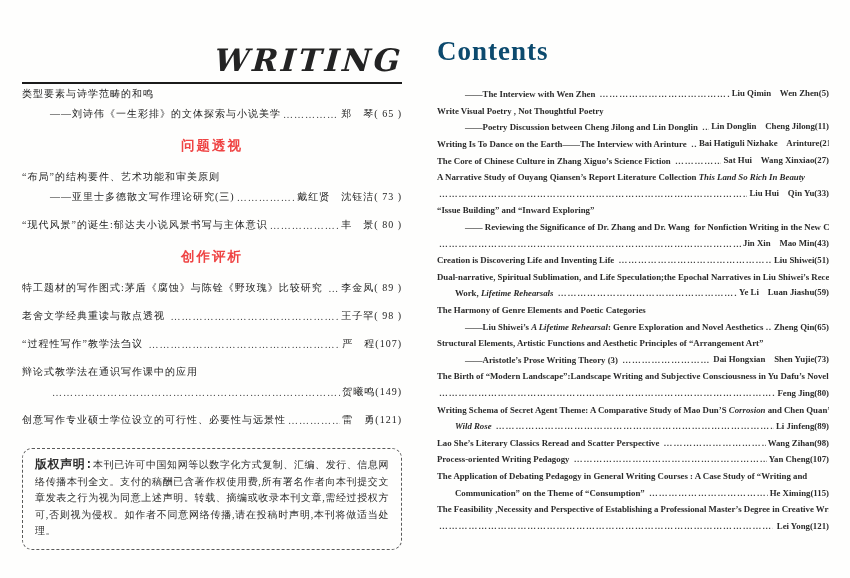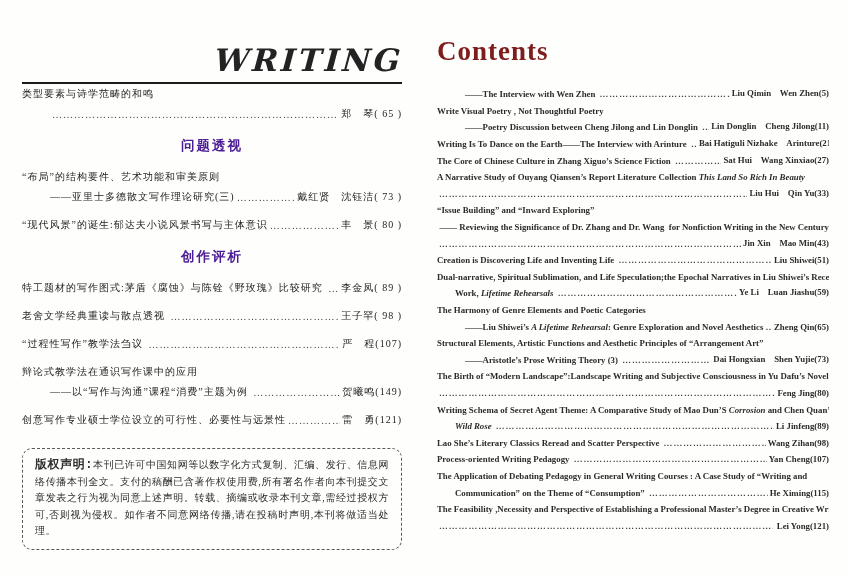--- a/index.html
+++ b/index.html
@@ -8,36 +8,36 @@
         font-family:"Liberation Serif","DejaVu Serif",serif;}
   
   .left-page{position:absolute;left:22px;top:0;width:380px;}
   .logo{ text-align:right;padding-top:42px;line-height:36px;
          font-family:"DejaVu Serif",serif;font-style:italic;font-weight:bold;
          font-size:31px;letter-spacing:3px;transform:skewX(-4deg);transform-origin:right bottom;}
   .rule{border-top:2px solid #1b1b1b;margin-top:4px;}
   .cn-toc{font-size:10px;letter-spacing:1px;}
   .sec-hdr{text-align:center;font-weight:bold;font-size:13.5px;letter-spacing:2px;
            font-family:"DejaVu Sans","Liberation Sans",sans-serif;
-           margin:13px 0 12px 0;color:#4c1d95;}
+           margin:13px 0 12px 0;color:#ef4444;}
   .cn-toc .toc-entry{margin-bottom:8px;}
   .cn-toc .toc-line{display:flex;align-items:center;height:20px;overflow:hidden;}
   
   .right-page{position:absolute;left:437px;top:0;width:392px;}
   .contents-title{font-weight:bold;font-size:27px;letter-spacing:1px;padding-top:36px;
-                  font-family:"Liberation Serif",serif;color:#7f1d1d;}
+                  font-family:"Liberation Serif",serif;color:#0c4a6e;}
   .en-toc{margin-top:19px;font-size:8.8px;font-weight:bold;color:#2b2b2b;}
   .en-toc .toc-line{display:flex;align-items:center;height:16.6px;overflow:hidden;}
   
   .t{flex:0 1 auto;white-space:pre;}
   .t i{font-style:italic;}
   .dots{flex:1 1 6px;min-width:6px;overflow:hidden;white-space:nowrap;margin:0 2px;
         letter-spacing:1px;color:#3a3a3a;}
   .author{flex:0 0 auto;white-space:pre;}
-  .ind1{padding-left:28px;justify-content:flex-end;}
+  .ind1{padding-left:28px;}
   .ind2{padding-left:18px;justify-content:space-between;}
   
   .copyright{margin-top:18px;border:1px dashed #5a5a5a;border-radius:10px;
              padding:8px 12px 9px 12px;font-size:10px;line-height:16.5px;
              text-align:justify;letter-spacing:0.5px;color:#2d2d2d;}
   .copyright b{font-family:Liberation Mono, monospace;font-size:12px;}
 </style>
 </head>
 <body>
 
@@ -45,20 +45,21 @@
 
   <div class="left-page">
     <div class="logo">WRITING</div>
     <div class="rule"></div>
     <div class="cn-toc" id="left-toc">
         <div class="toc-entry">
           <div class="toc-line">
             <span class="t">类型要素与诗学范畴的和鸣</span>
           </div>
           <div class="toc-line ind1">
+            <span class="t">——刘诗伟《一生彩排》的文体探索与小说美学</span>
             <span class="dots">……………………………………………………………………………………………………………………………………………………………………………………………………………………</span>
             <span class="author">郑　琴( 65 )</span>
           </div>
         </div>
         <div class="sec-hdr">问题透视</div>
         <div class="toc-entry">
           <div class="toc-line">
             <span class="t">“布局”的结构要件、艺术功能和审美原则</span>
           </div>
           <div class="toc-line ind1">
@@ -94,21 +95,20 @@
             <span class="t">“过程性写作”教学法刍议 </span>
             <span class="dots">……………………………………………………………………………………………………………………………………………………………………………………………………………………</span>
             <span class="author">严　程(107)</span>
           </div>
         </div>
         <div class="toc-entry">
           <div class="toc-line">
             <span class="t">辩论式教学法在通识写作课中的应用</span>
           </div>
           <div class="toc-line ind1">
-            <span class="t">——以“写作与沟通”课程“消费”主题为例 </span>
             <span class="dots">……………………………………………………………………………………………………………………………………………………………………………………………………………………</span>
             <span class="author">贺曦鸣(149)</span>
           </div>
         </div>
         <div class="toc-entry">
           <div class="toc-line">
             <span class="t">创意写作专业硕士学位设立的可行性、必要性与远景性</span>
             <span class="dots">……………………………………………………………………………………………………………………………………………………………………………………………………………………</span>
             <span class="author">雷　勇(121)</span>
           </div>

